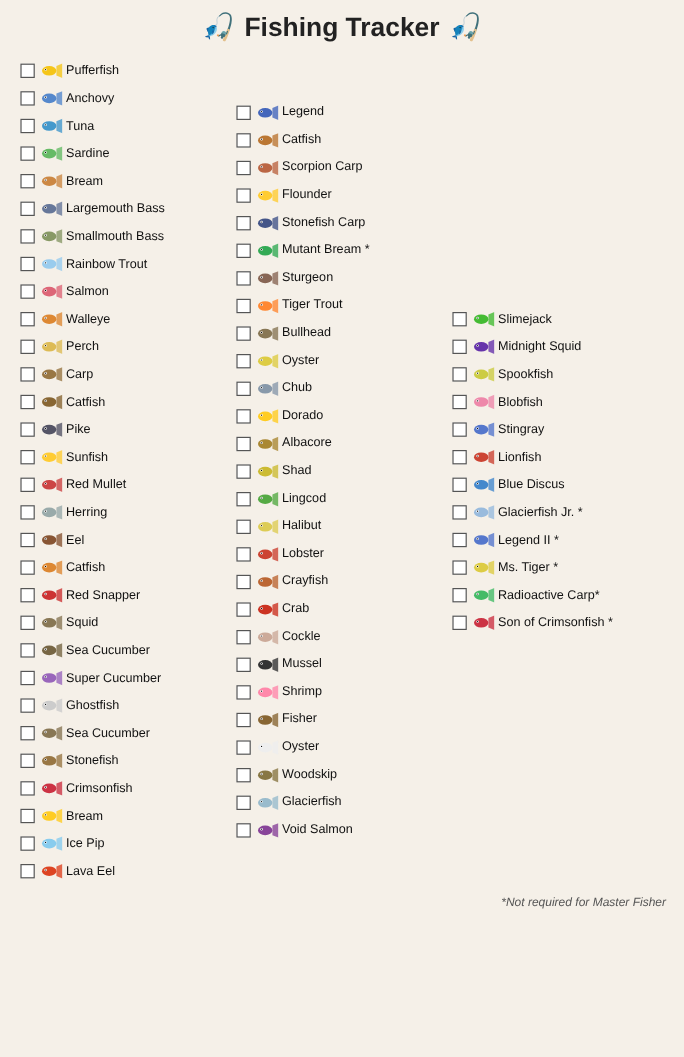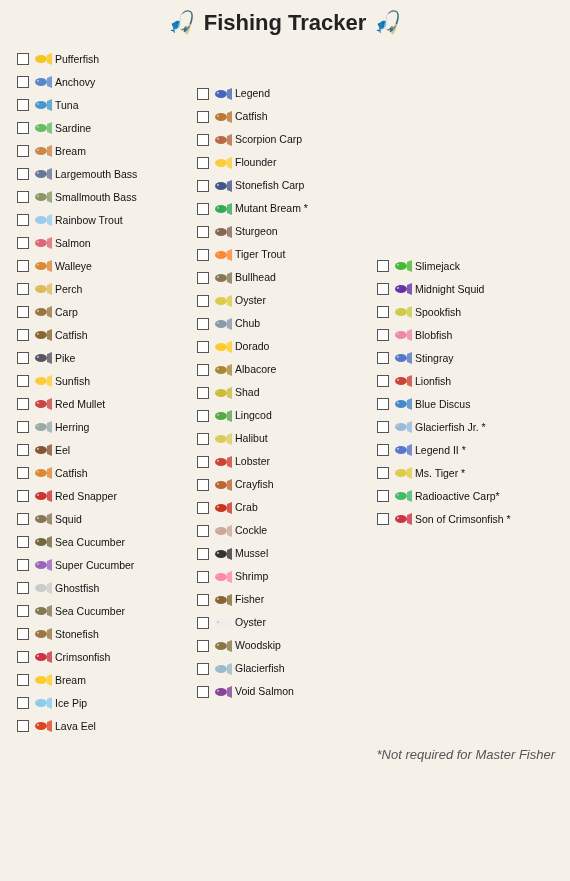--- a/index.html
+++ b/index.html
@@ -56,21 +56,21 @@
       font-size: 14px;
     }
     .fish-name {
       font-size: 10.5px;
       color: #111;
       line-height: 1.2;
       white-space: nowrap;
     }
     .footer-note {
       text-align: right;
-      font-size: 13px;
+      font-size: 10px;
       color: #555;
       margin-top: 10px;
       font-style: italic;
     }
   </style>
 </head>
 <body>
 
 <div class="header">
   <span>🎣</span>

